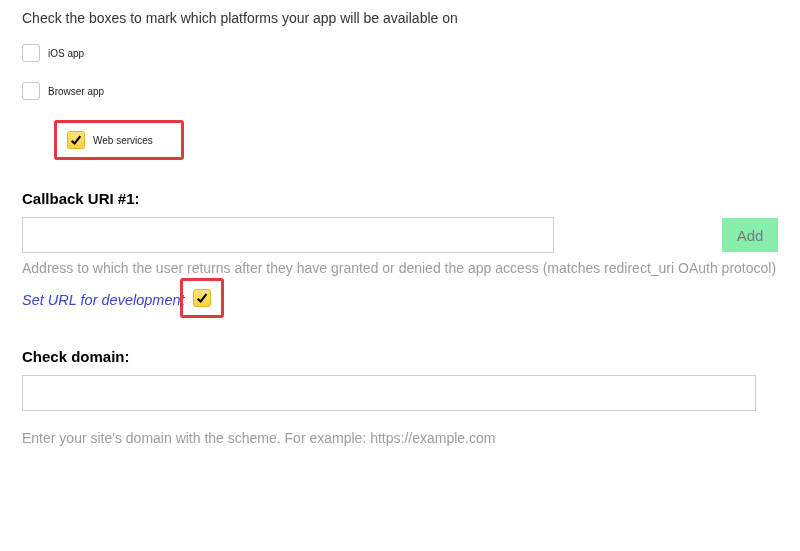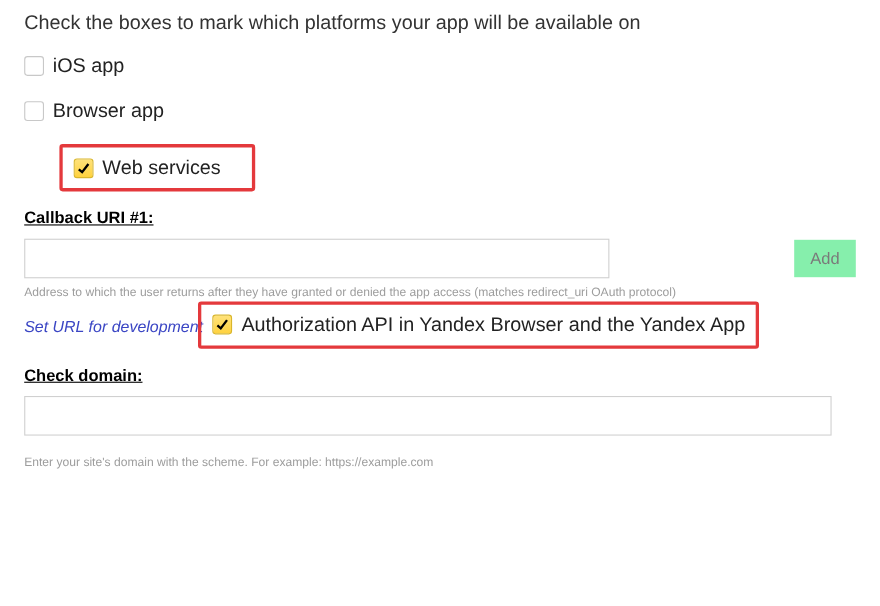--- a/index.html
+++ b/index.html
@@ -8,21 +8,21 @@
       padding: 10px 22px;
       font-family: Arial, Helvetica, sans-serif;
       font-size: 14px;
       color: #333;
       width: 800px;
       background: #fff;
     }
     .intro {
       color: #333;
       margin-bottom: 18px;
-      font-size: 18px;
+      font-size: 14px;
     }
     .checkbox-row {
       display: flex;
       align-items: center;
       gap: 8px;
       margin-bottom: 20px;
     }
     .checkbox {
       width: 18px;
       height: 18px;
@@ -36,39 +36,39 @@
     }
     .checkbox.checked {
       background: linear-gradient(#ffe27a, #ffd23f);
       border-color: #d9b62c;
     }
     .checkbox.checked svg {
       width: 14px;
       height: 14px;
     }
     .checkbox-label {
-      font-size: 18px;
+      font-size: 10px;
       color: #222;
     }
     .highlight-box {
       border: 3px solid #e4393c;
       border-radius: 3px;
       display: inline-flex;
       align-items: center;
       gap: 8px;
       padding: 8px 10px;
       margin-bottom: 16px;
       margin-left: -8px;
     }
     .section-label {
       font-weight: bold;
       color: #000;
       font-size: 15px;
+      margin-top: 14px;
       margin-bottom: 10px;
-      text-decoration: underline;
     }
     .callback-row {
       display: flex;
       align-items: center;
       gap: 12px;
       margin-bottom: 6px;
     }
     .text-input {
       height: 36px;
       border: 1px solid #d0d0d0;
@@ -84,21 +84,21 @@
       min-width: 56px;
       padding: 0 14px;
       border: none;
       background: #86efac;
       color: #7a7a7a;
       font-size: 15px;
       cursor: pointer;
     }
     .hint {
       color: #9d9d9d;
-      font-size: 11px;
+      font-size: 14px;
       line-height: 1.35;
       margin-top: 4px;
       max-width: 760px;
     }
     .link {
       color: #3b46c4;
       font-size: 14.5px;
       display: inline-block;
       margin-top: 6px;
       margin-bottom: 16px;
@@ -143,21 +143,20 @@
 <div class="hint">Address to which the user returns after they have granted or denied the app access (matches redirect_uri OAuth protocol)</div>
 
 <a class="link">Set URL for development</a>
 
 <div class="highlight-box">
   <span class="checkbox checked">
     <svg viewBox="0 0 16 16">
         <path class="check-svg" d="M3 9 L6.5 12 L13 3.5"></path>
       </svg>
   </span>
-  <span class="checkbox-label">Authorization API in Yandex Browser and the Yandex App</span>
 </div>
 
 <div class="section-label">Check domain:</div>
 
 <input type="text" class="text-input domain-input" value="" style="">
 
 <div class="hint" style="margin-top:18px;">Enter your site's domain with the scheme. For example: https://example.com</div>
 
 
 

